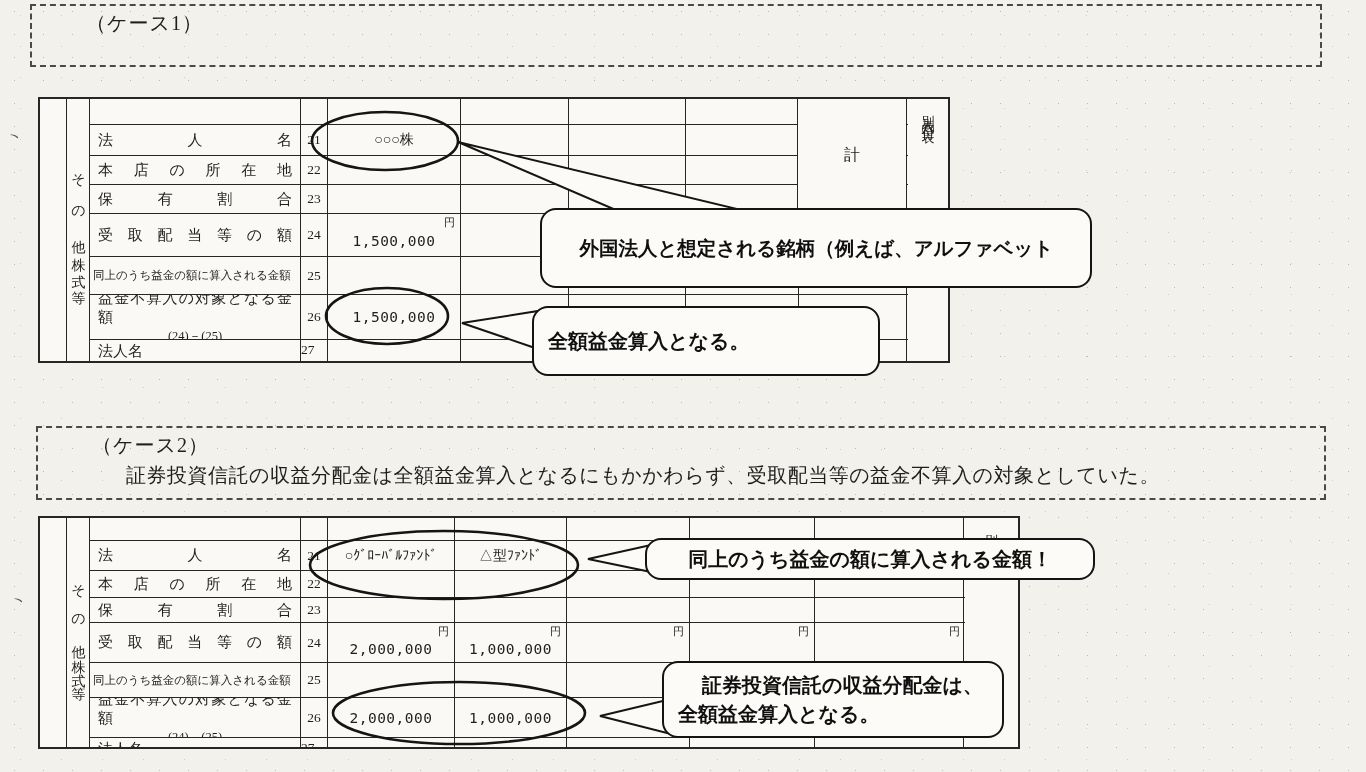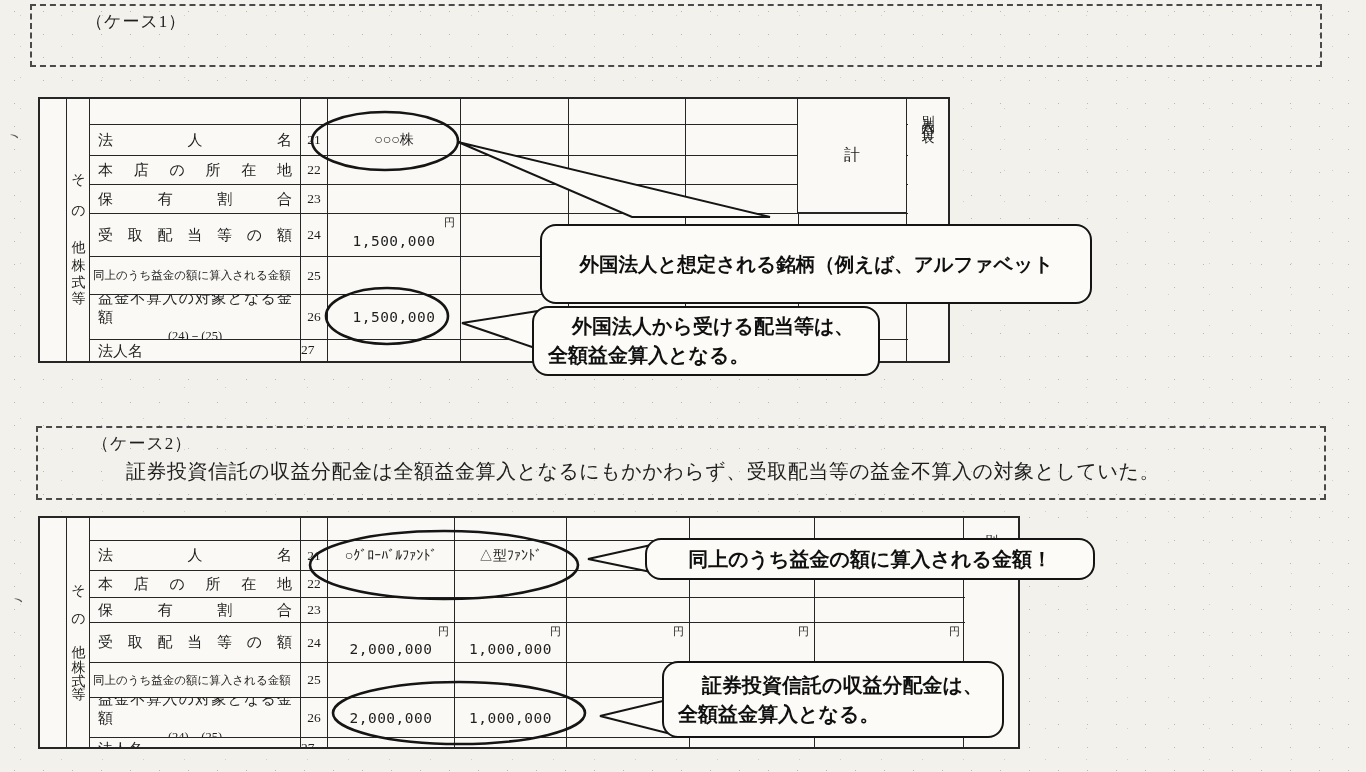--- a/index.html
+++ b/index.html
@@ -5,21 +5,21 @@
   html,body{margin:0;padding:0;}
   .page{position:relative;width:1366px;height:772px;overflow:hidden;
     background-color:#f2f1ec;
     background-image:radial-gradient(circle,#b9b9b3 .6px,transparent .95px),
                      radial-gradient(circle,#cfcfc8 .5px,transparent .85px);
     background-size:29px 23px,41px 31px;
     font-family:"Liberation Serif",serif;color:#1e1e1e;}
 
   
   .casebox{position:absolute;border:2px dashed #4a4a4a;box-sizing:border-box;}
-  .case-title{font-size:17px;margin:4px 0 0 54px;letter-spacing:1px;}
+  .case-title{font-size:20px;margin:4px 0 0 54px;letter-spacing:1px;}
   .case-body{font-size:20px;margin:3px 0 0 88px;letter-spacing:.5px;}
 
   
   .ftable{position:absolute;background:#faf9f5;border:2px solid #262626;box-sizing:border-box;z-index:1;}
   .fside{position:absolute;left:26px;top:0;bottom:0;width:24px;box-sizing:border-box;
     border-left:1px solid #262626;border-right:1px solid #262626;
     display:flex;align-items:center;justify-content:center;}
   .fside span{writing-mode:vertical-rl;text-orientation:upright;font-size:14px;}
   .t1 .fside span{letter-spacing:17px;}
   .t2 .fside span{letter-spacing:14px;}
@@ -282,26 +282,25 @@
     <polygon points="458,142 770,217 632,217" fill="#fcfbf7" stroke="#151515" stroke-width="2"></polygon>
     <polygon points="462,323 538,311 538,349" fill="#fcfbf7" stroke="#151515" stroke-width="2"></polygon>
     <polygon points="588,559 651,545 651,572" fill="#fcfbf7" stroke="#151515" stroke-width="2"></polygon>
     <polygon points="600,716 667,700 667,733" fill="#fcfbf7" stroke="#151515" stroke-width="2"></polygon>
     <ellipse cx="385" cy="141" rx="73" ry="29" fill="none" stroke="#151515" stroke-width="2.6"></ellipse>
     <ellipse cx="387" cy="316" rx="61" ry="28" fill="none" stroke="#151515" stroke-width="2.6"></ellipse>
     <ellipse cx="444" cy="565" rx="134" ry="34" fill="none" stroke="#151515" stroke-width="2.6"></ellipse>
     <ellipse cx="459" cy="713" rx="126" ry="31" fill="none" stroke="#151515" stroke-width="2.6"></ellipse>
   </svg>
 
-  <div class="bubble" style="left:540px;top:208px;width:552px;height:80px;font-size:19.5px;margin-top:16px;">
+  <div class="bubble" style="left:540px;top:208px;width:552px;height:80px;font-size:19.5px;">
     <div class="bl indent">外国法人と想定される銘柄（例えば、アルファベット</div>
   </div>
 
   <div class="bubble" style="left:532px;top:306px;width:348px;height:70px;font-size:20px;">
-    <div class="bl indent">外国法人から受ける配当等は、</div>
     <div class="bl">全額益金算入となる。</div>
   </div>
 
   <div class="bubble single" style="left:645px;top:538px;width:450px;height:42px;font-size:20px;">
     <div class="bl">同上のうち益金の額に算入される金額！</div>
   </div>
 
   <div class="bubble" style="left:662px;top:661px;width:342px;height:77px;font-size:20px;">
     <div class="bl indent">証券投資信託の収益分配金は、</div>
     <div class="bl">全額益金算入となる。</div>

